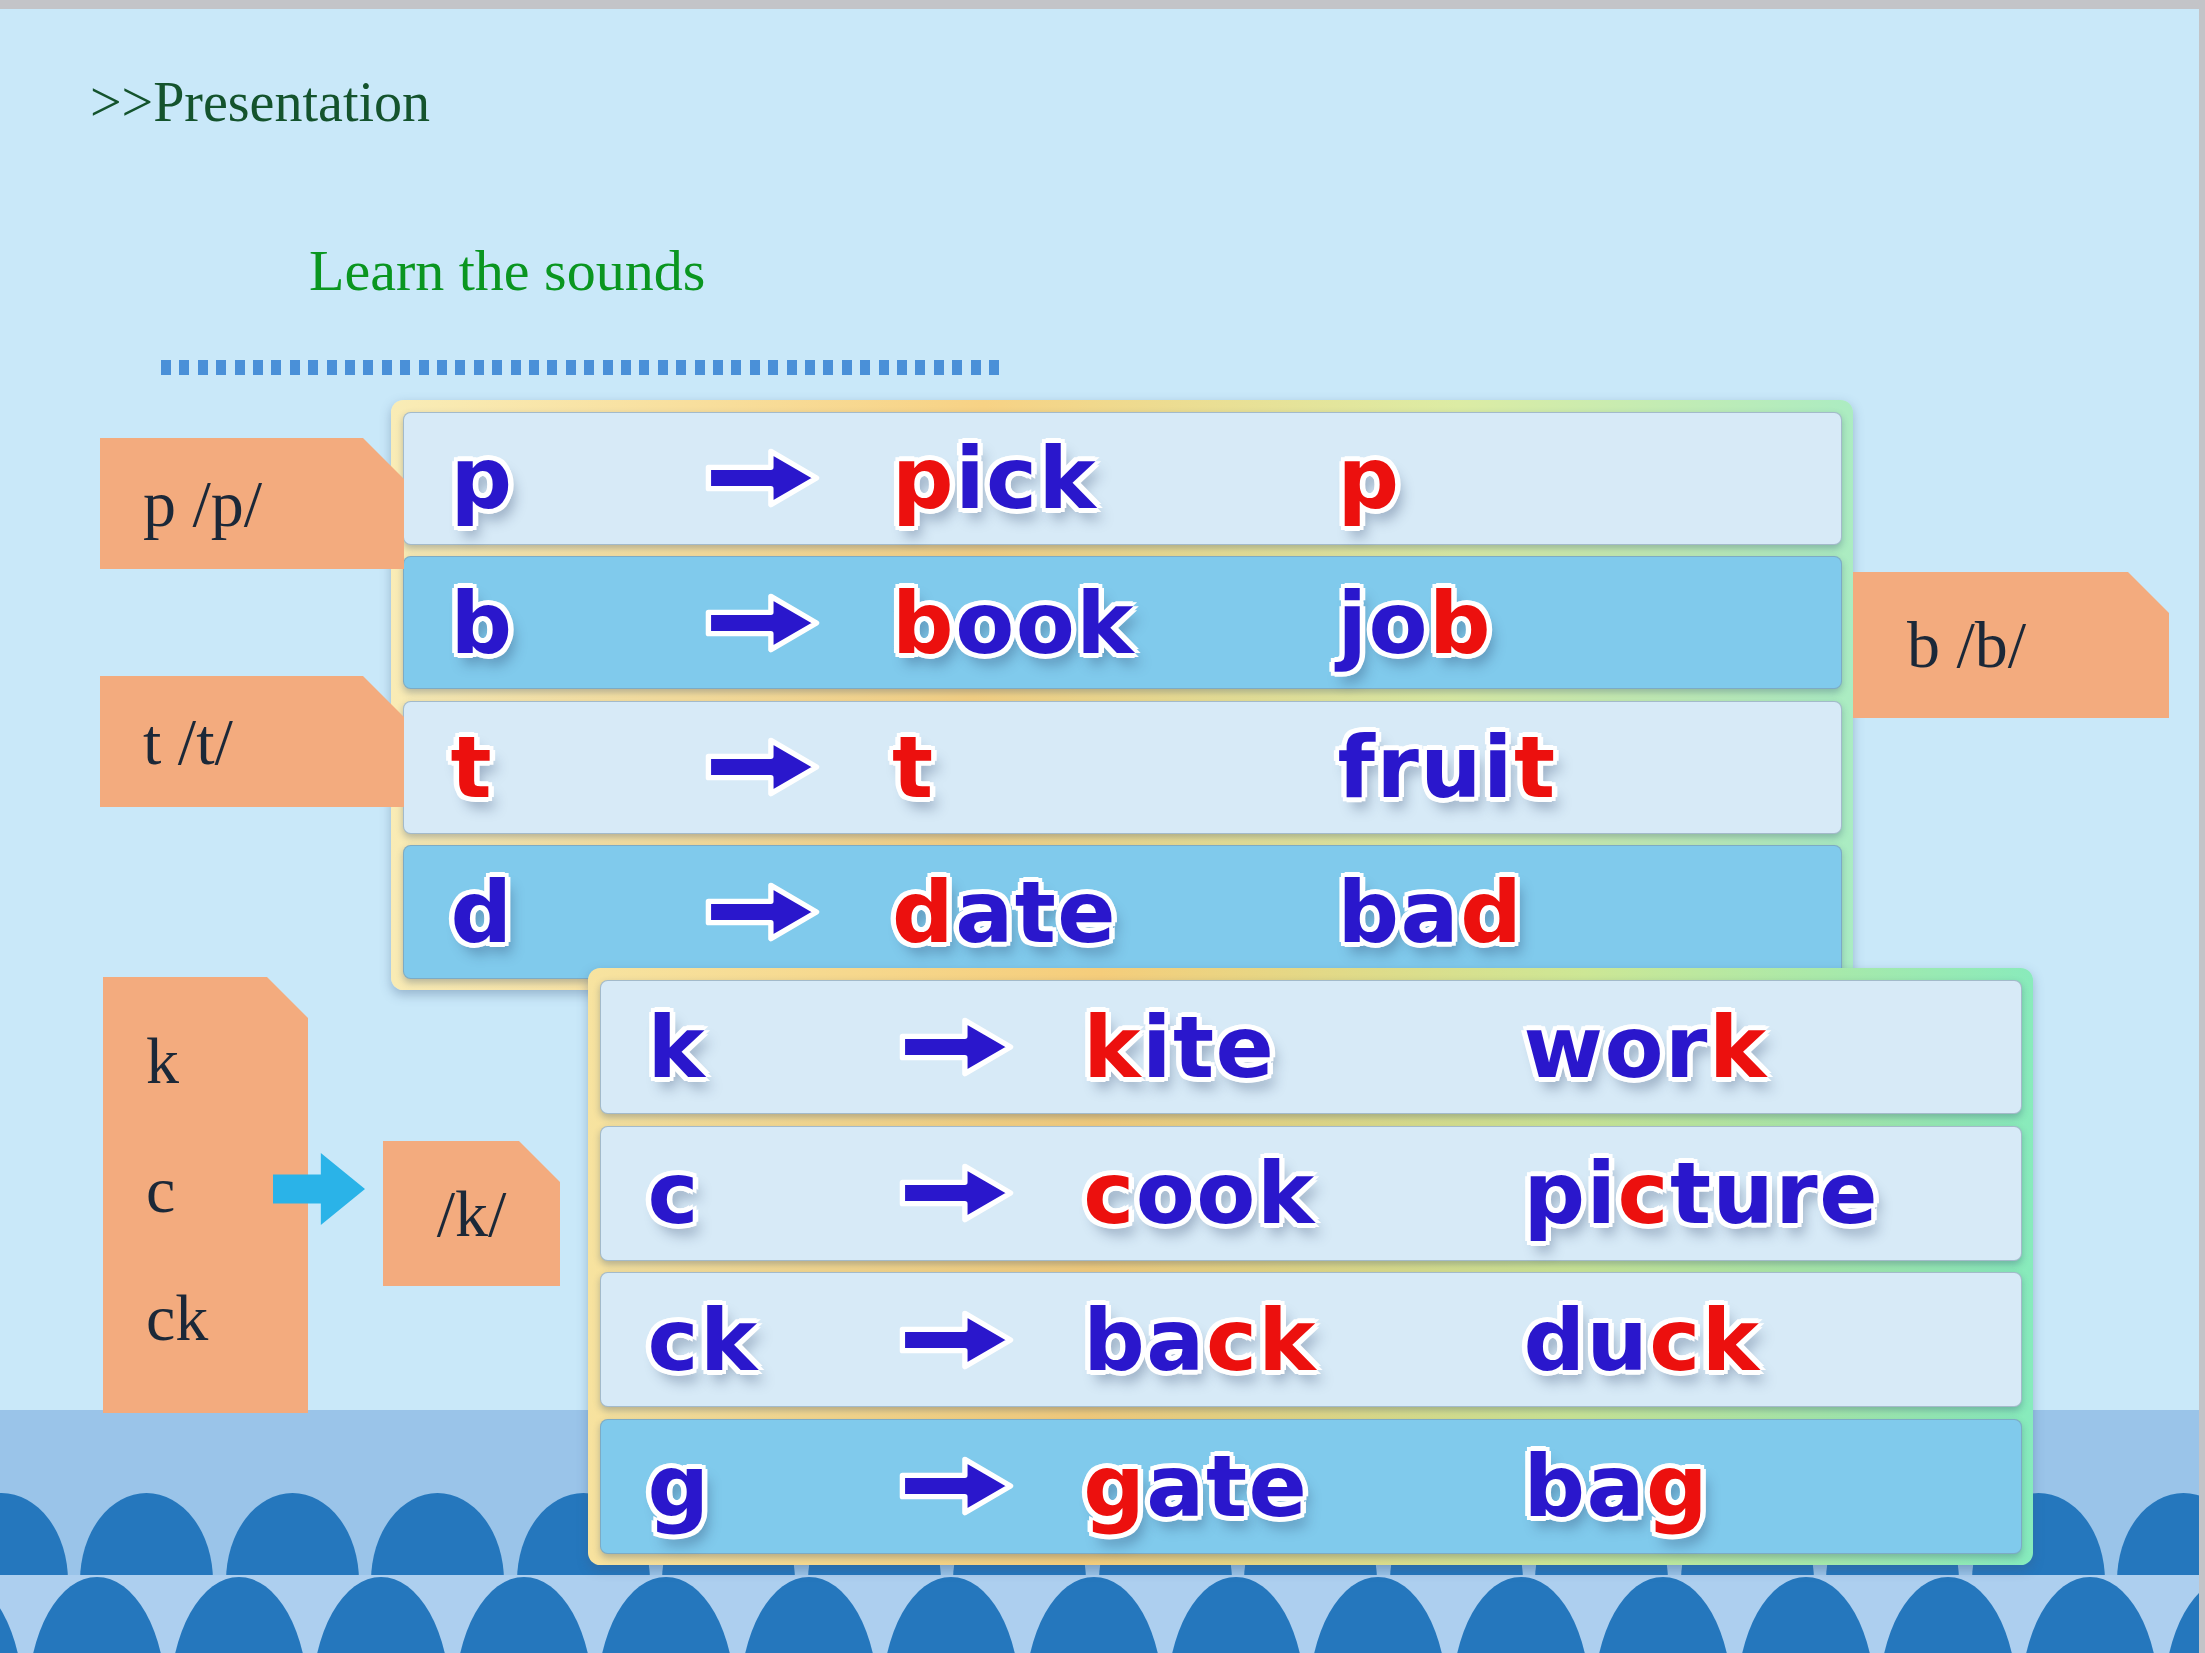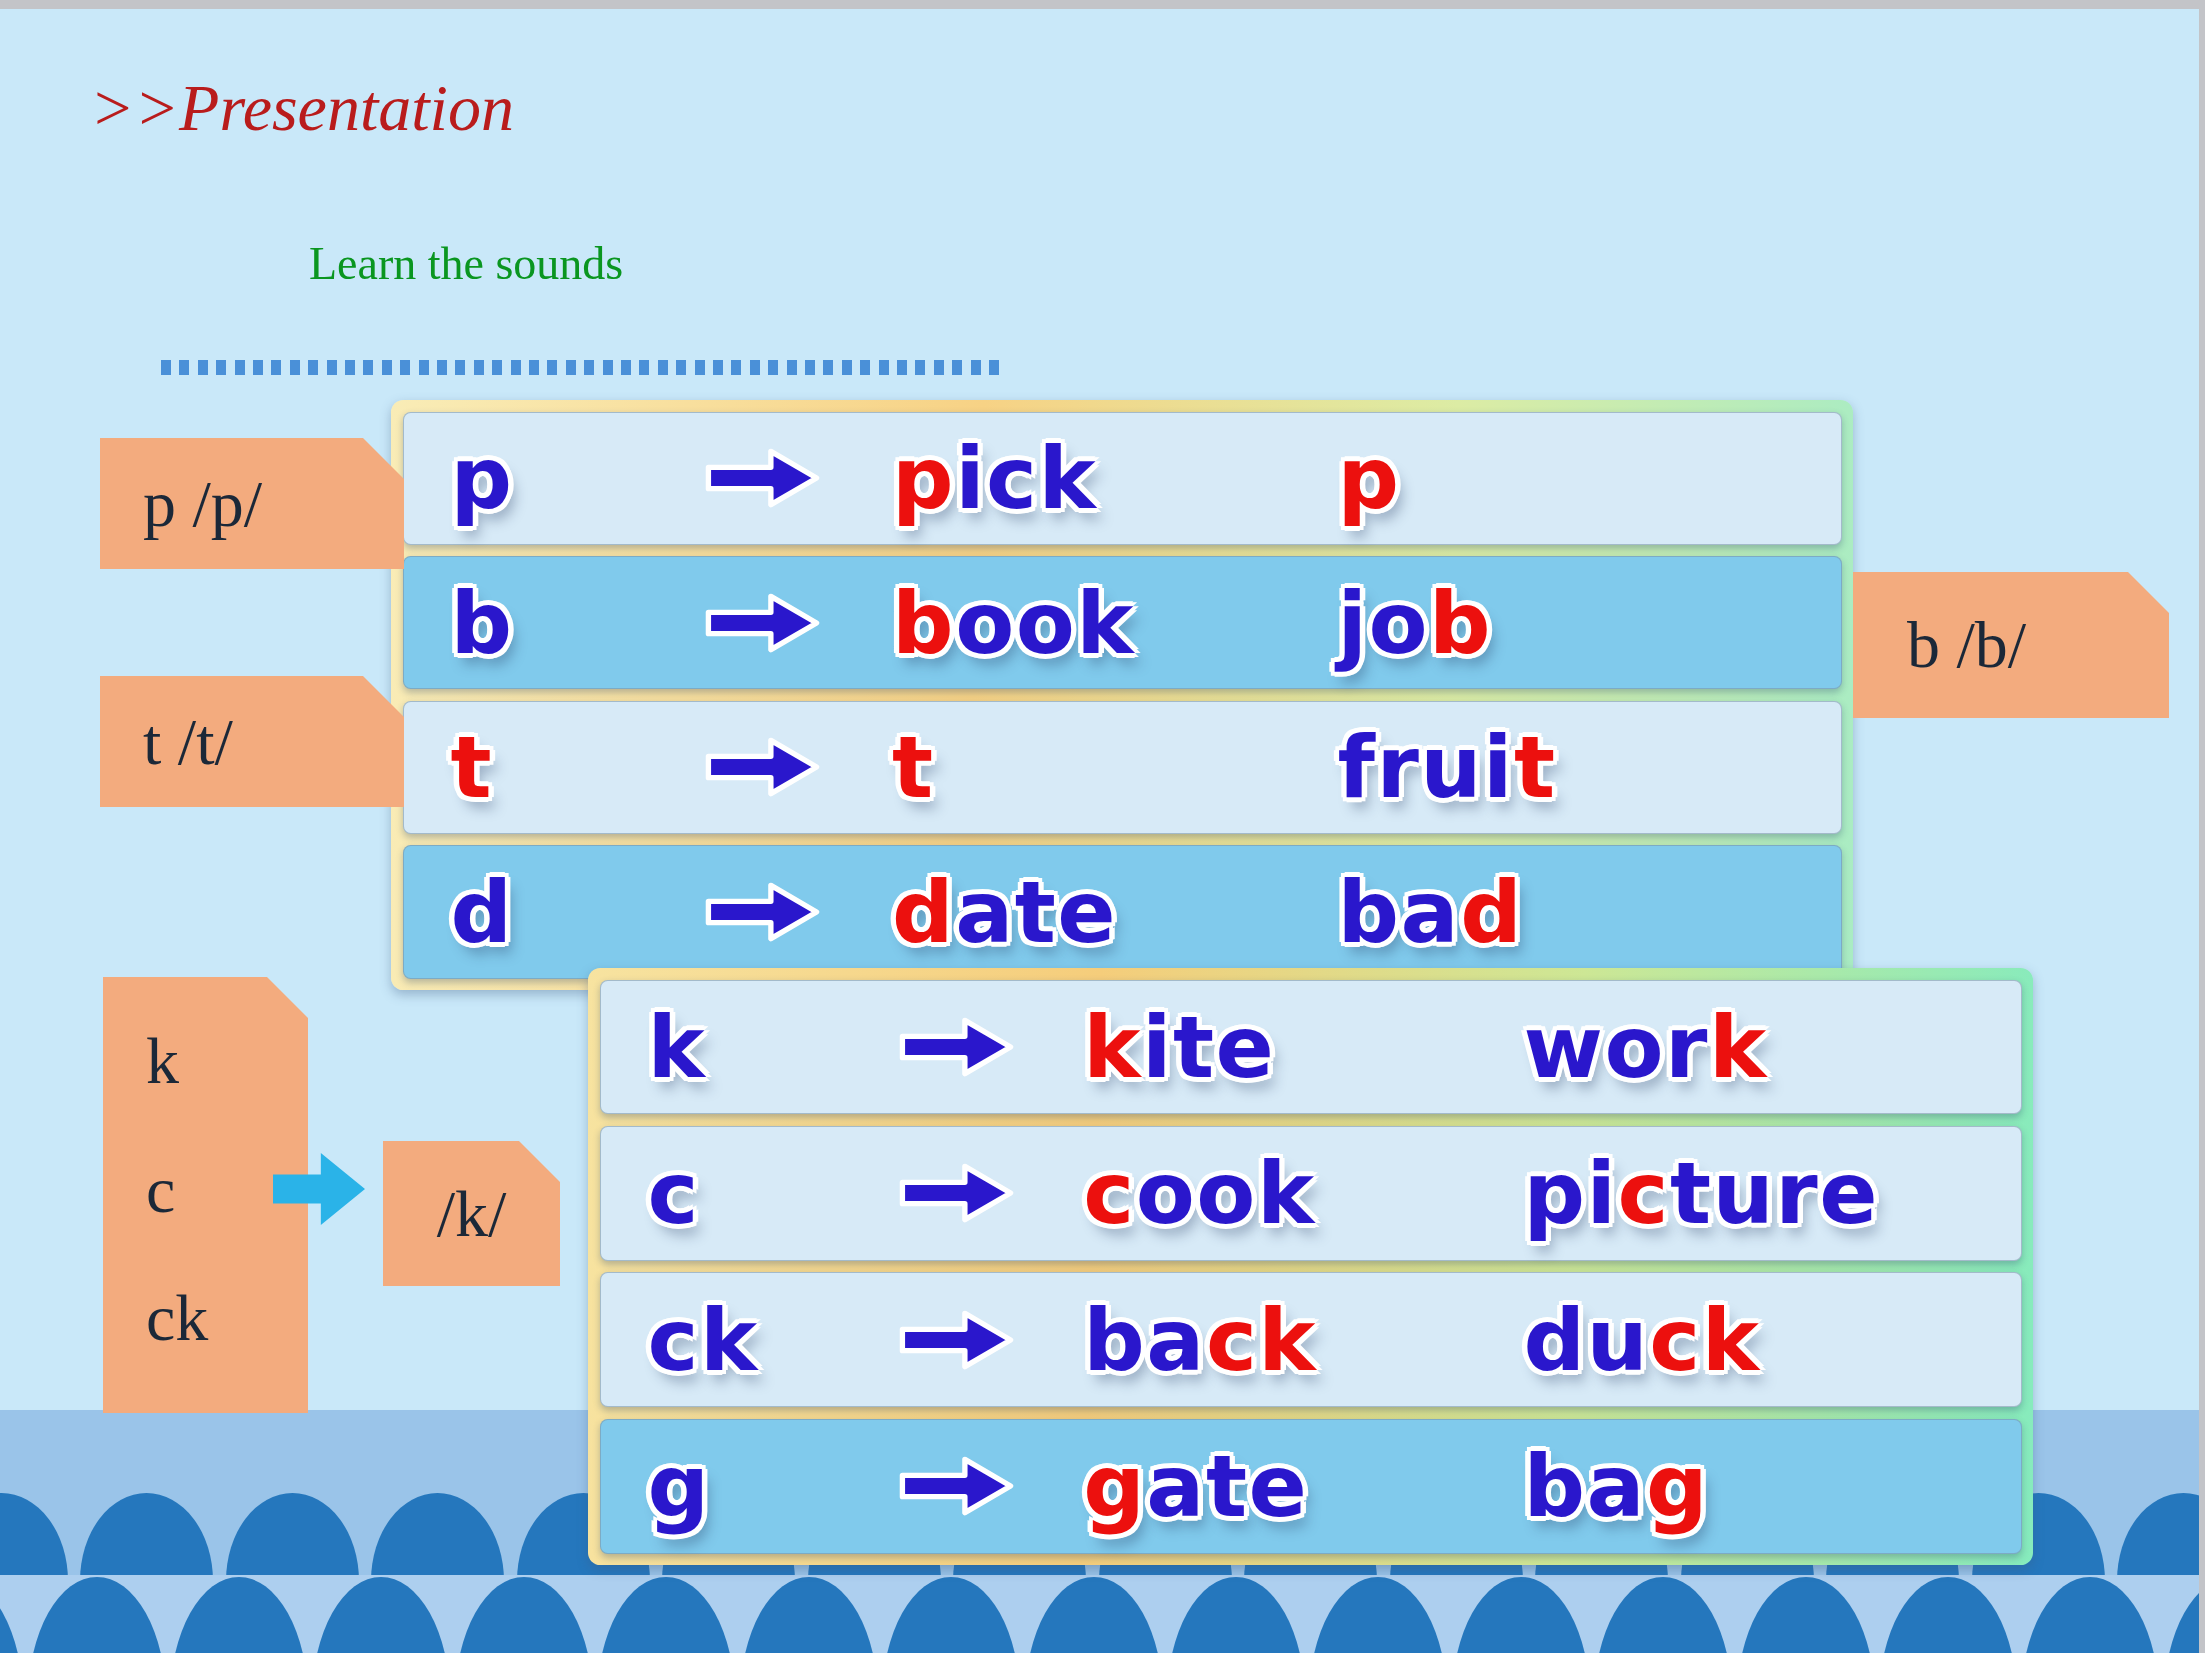--- a/index.html
+++ b/index.html
@@ -1,22 +1,22 @@
 <!DOCTYPE html>
 <html style="--background: #c9e8f9; --heading-green: #0a9620; --dotted-blue: #4a90d8; --label-bg: #f3ab7e; --label-text: #1b2838; --row-light: #d7eaf7; --row-dark: #80caec; --letter-blue: #2a17cc; --letter-red: #ec100e; --arrow-cyan: #2ab3e8; --panel1-border-left: #f7d285; --panel1-border-right: #a9ecc3; --panel2-border-left: #f5cd7b; --pan2-unused: #ffffff; --panel2-border-right: #86ebbd; --sea-base: #9ac4e9; --sea-band: #adcfef; --wave-dark: #2577bd;font-size:12.3px"><head>
 <meta charset="utf-8">
 <style>
   html,body{margin:0;padding:0;}
   .stage{position:relative;width:2205px;height:1654px;background:var(--background,#c9e8f9);
          overflow:hidden;font-family:"Liberation Serif","DejaVu Serif",serif;}
   .chrome-top{position:absolute;left:0;top:0;width:100%;height:9.2px;background:#c3c4c8;z-index:9;}
   .chrome-right{position:absolute;right:0;top:0;width:6.1px;height:100%;background:#c3c4c8;z-index:9;}
 
-  .page-title{position:absolute;left:90px;top:70px;font-size:66px;color:#b91c1c;z-index:2;font-style:italic;}
-  .heading{position:absolute;left:309px;top:237px;font-size:46px;color:var(--heading-green);z-index:2;}
+  .page-title{position:absolute;left:90px;top:70px;font-size:56px;color:#14532d;z-index:2;}
+  .heading{position:absolute;left:309px;top:237px;font-size:58px;color:var(--heading-green);z-index:2;}
   .dotted{position:absolute;left:161px;top:360px;width:839px;height:15.3px;z-index:2;
           background:repeating-linear-gradient(90deg,var(--dotted-blue) 0 10px,transparent 10px 18.4px);}
 
   .label{position:absolute;background:var(--label-bg);color:var(--label-text);font-size:66px;
          clip-path:polygon(0 0,calc(100% - 41px) 0,100% 41px,100% 100%,0 100%);
          display:flex;align-items:center;z-index:4;margin-top:38px;}
   .label-pp{left:100px;top:400px;width:261px;height:131px;padding-left:43px;}
   .label-tt{left:100px;top:638px;width:261px;height:131px;padding-left:43px;}
   .label-kcck{left:103px;top:939px;width:162px;height:416px;display:block;
               padding:20px 0 0 43px;line-height:1.95;}

